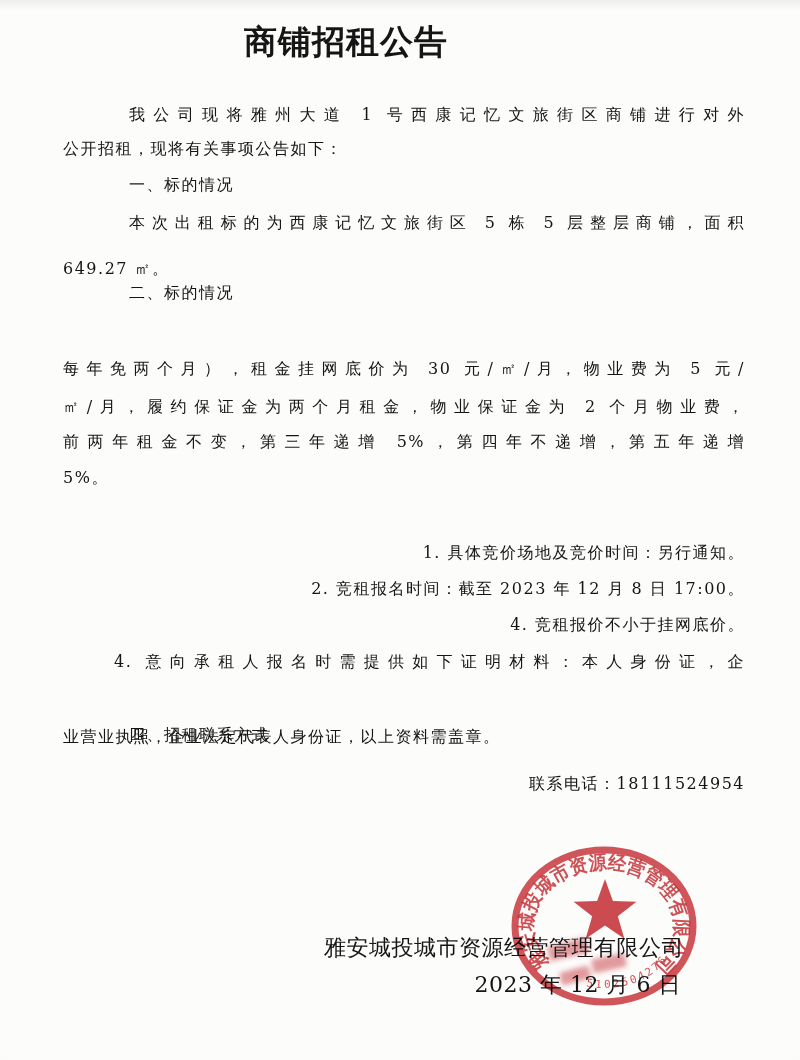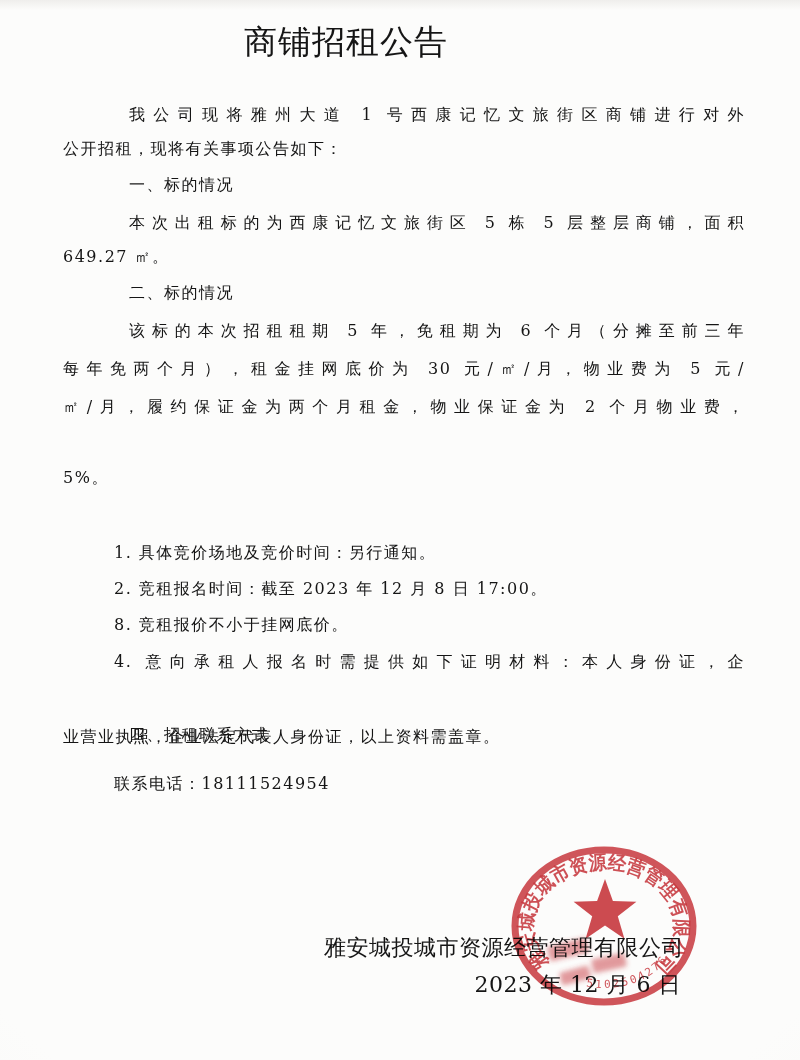--- a/index.html
+++ b/index.html
@@ -7,34 +7,34 @@
     width:800px;height:1060px;position:relative;overflow:hidden;
     background:
       linear-gradient(180deg,#efeeec 0,rgba(239,238,236,0) 10px),
       radial-gradient(140% 120% at 50% 45%, #fcfcfb 55%, #f2f1ee 100%);
     font-family:"DejaVu Serif","Liberation Serif",serif;
     color:#151515;
   }
   .page{position:absolute;inset:0;}
   .t{
     position:absolute;top:20px;left:0;width:692px;margin:0;
-    text-align:center;font-size:33px;font-weight:normal;letter-spacing:1px;
+    text-align:center;font-size:33px;font-weight:bold;letter-spacing:1px;
   }
   .ln{
     position:absolute;left:63px;width:682px;height:37px;line-height:37px;
     font-size:16px;letter-spacing:1.5px;white-space:nowrap;
   }
   .j{
     white-space:normal;
     text-align:justify;
     text-align-last:justify;
     -moz-text-align-last:justify;
   }
   .ind{padding-left:66px;width:616px;}
-  .ind2{padding-left:51px;width:631px;}
+  .ind2{padding-left:51px;width:631px;text-align:right;}
   .sig{
     position:absolute;left:63px;width:682px;height:37px;line-height:37px;
     font-size:22px;letter-spacing:.5px;text-align:right;white-space:nowrap;
   }
   .sig.company{top:929px;padding-right:61px;width:621px;}
   .sig.date{top:966px;padding-right:64px;width:618px;}
   .seal{
     position:absolute;left:494px;top:826px;
     mix-blend-mode:multiply;opacity:.92;
   }
@@ -44,31 +44,31 @@
 
 <div class="page">
 
   <h1 class="t">商铺招租公告</h1>
 
   <div class="ln ind j" style="top:96px">我公司现将雅州大道 1 号西康记忆文旅街区商铺进行对外</div>
   <div class="ln ind" style="top:166px">一、标的情况</div>
 
   <div class="ln" style="top:130px">公开招租，现将有关事项公告如下：</div>
   <div class="ln ind j" style="top:204px">本次出租标的为西康记忆文旅街区 5 栋 5 层整层商铺，面积</div>
-  <div class="ln" style="top:238px">649.27 ㎡。</div>
+  <div class="ln" style="top:250px">649.27 ㎡。</div>
 
   <div class="ln ind" style="top:274px">二、标的情况</div>
-  <div class="ln ind j" style="top:312px">该标的本次招租租期 5 年，免租期为 6 个月（分摊至前三年</div>
   <div class="ln j" style="top:350px">每年免两个月），租金挂网底价为 30 元/㎡/月，物业费为 5 元/</div>
   <div class="ln j" style="top:388px">㎡/月，履约保证金为两个月租金，物业保证金为 2 个月物业费，</div>
+  <div class="ln j" style="top:423px">前两年租金不变，第三年递增 5%，第四年不递增，第五年递增</div>
   <div class="ln" style="top:459px">5%。</div>
 
   <div class="ln ind2" style="top:534px">1. 具体竞价场地及竞价时间：另行通知。</div>
   <div class="ln ind2" style="top:570px">2. 竞租报名时间：截至 2023 年 12 月 8 日 17:00。</div>
-  <div class="ln ind2" style="top:606px">8. 竞租报价不小于挂网底价。</div>
+  <div class="ln ind2" style="top:606px">4. 竞租报价不小于挂网底价。</div>
   <div class="ln ind2 j" style="top:643px">4. 意向承租人报名时需提供如下证明材料：本人身份证，企</div>
   <div class="ln" style="top:718px">业营业执照，企业法定代表人身份证，以上资料需盖章。</div>
 
   <div class="ln ind" style="top:716px">四、招租联系方式</div>
   <div class="ln ind2" style="top:765px">联系电话：18111524954</div>
 
   <div class="sig company">雅安城投城市资源经营管理有限公司</div>
   <div class="sig date">2023 年 12 月 6 日</div>
 
   <svg class="seal" width="222" height="202" viewBox="494 826 222 202" aria-hidden="true">

